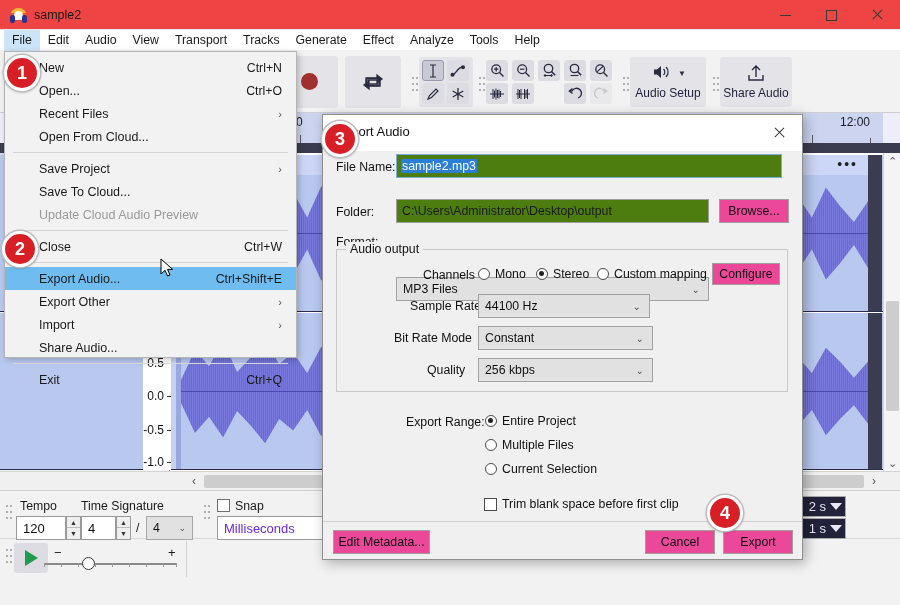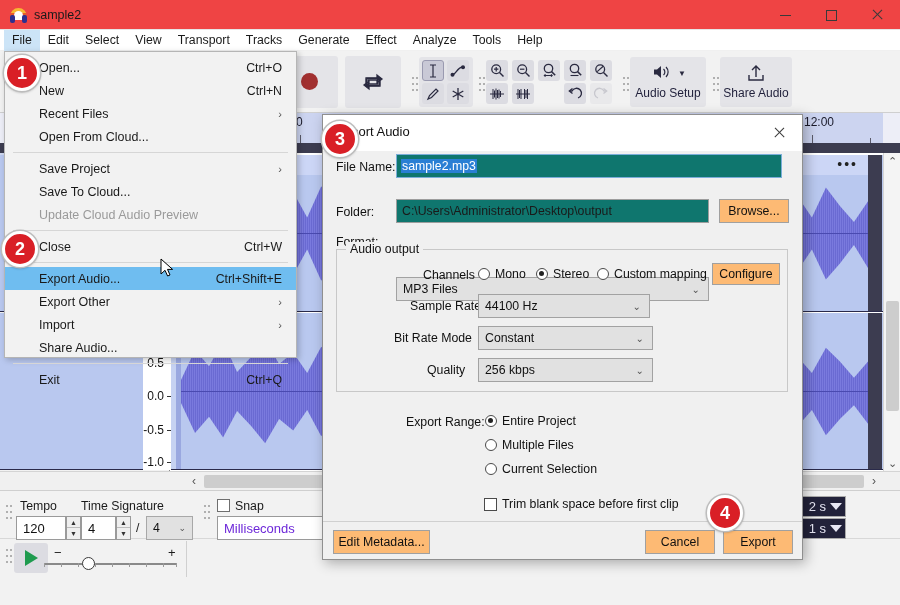--- a/index.html
+++ b/index.html
@@ -242,32 +242,32 @@
     position:absolute; left:13px; top:9px; font-size:13px; color:#111;
   }
   #dlg-close {
     position:absolute; right:6px; top:4px; width:34px;height:28px;
     display:flex;align-items:center;justify-content:center;
   }
   .dlg-label {
     position:absolute; font-size:12.3px; color:#111;
   }
   .dlg-input {
-    position:absolute; background:#0f766e; border:1px solid #7aadd9;
+    position:absolute; background:#4d7c0f; border:1px solid #7aadd9;
     display:flex; align-items:center; padding-left:4px; font-size:12.3px;
   }
   .dlg-input.plain { border:1px solid #9d9d9d; padding-left:5px;}
   .sel-text { background:#2a7fd4; color:#ffffff; padding:0 1px;}
   .dlg-combo {
     position:absolute; background:#e1e1e1; border:1px solid #a2a2a2;
     display:flex; align-items:center; padding-left:6px; font-size:12.3px; color:#111;
   }
   .dlg-combo .cv { position:absolute; right:8px; color:#555; font-size:10px;}
   .dlg-btn {
-    position:absolute; background:#fdba74; border:1px solid #a0a0a0;
+    position:absolute; background:#ec4899; border:1px solid #a0a0a0;
     display:flex; align-items:center; justify-content:center;
     font-size:12.3px; color:#111;
   }
   #group-audio {
     position:absolute; left:13px; top:134px; width:452px; height:143px;
     border:1px solid #c8c8c8;
   }
   #group-audio-legend {
     position:absolute; left:9px; top:-8px; background:#f0f0f0; padding:0 4px;
     font-size:12.3px; color:#111;
@@ -324,21 +324,21 @@
       <span class="wmax"></span>
     </div>
     <div class="wbtn" id="btn-close">
       <span class="wclose"></span>
     </div>
   </div>
 
   <div id="menubar">
     <div class="menu-item active">File</div>
     <div class="menu-item">Edit</div>
-    <div class="menu-item">Select</div>
+    <div class="menu-item">Audio</div>
     <div class="menu-item">View</div>
     <div class="menu-item">Transport</div>
     <div class="menu-item">Tracks</div>
     <div class="menu-item">Generate</div>
     <div class="menu-item">Effect</div>
     <div class="menu-item">Analyze</div>
     <div class="menu-item">Tools</div>
     <div class="menu-item">Help</div>
   </div>
 
@@ -497,21 +497,21 @@
       </svg>
       <span style="position:absolute;left:0;top:29px;width:72px;text-align:center;font-size:12px;color:#1f1f3a;">Share Audio</span>
     </div>
   </div>
 
   <div id="trackarea">
 
     <div id="ruler">
       <div class="ruler-sel" style="left:180px;width:703px;"></div>
       <span class="rnum" style="left:296px;">0</span>
-      <span class="rnum" style="left:804px;text-align:right;">12:00</span>
+      <span class="rnum" style="left:840px;text-align:right;">12:00</span>
       <div class="rl" style="left:300px;height:8px;"></div>
       <div class="rl" style="left:385px;height:5px;"></div>
       <div class="rl" style="left:470px;height:5px;"></div>
       <div class="rl" style="left:556px;height:5px;"></div>
       <div class="rl" style="left:641px;height:5px;"></div>
       <div class="rl" style="left:727px;height:5px;"></div>
       <div class="rl" style="left:812px;height:8px;"></div>
       <div class="rl" style="left:870px;height:5px;"></div>
     </div>
     <div id="ruler-bar"></div>
@@ -651,26 +651,26 @@
       <div class="sl-tick" style="left:163px;top:24px;"></div>
       <div class="sl-tick" style="left:176px;top:24px;"></div>
       <div id="slider-knob" style="left:82px;top:18px;"></div>
       <div style="position:absolute;left:186px;top:2px;width:1px;height:36px;background:#d0d0d0;"></div>
     </div>
   </div>
 
 
   <div id="filemenu">
     <div class="mrow">
+      <span>New</span>
+      <span class="accel">Ctrl+N</span>
+    </div>
+    <div class="mrow">
       <span>Open...</span>
       <span class="accel">Ctrl+O</span>
-    </div>
-    <div class="mrow">
-      <span>New</span>
-      <span class="accel">Ctrl+N</span>
     </div>
     <div class="mrow">
       <span>Recent Files</span>
       <span class="sub">›</span>
     </div>
     <div class="mrow">
       <span>Open From Cloud...</span>
     </div>
     <div class="msep"></div>
     <div class="mrow">

